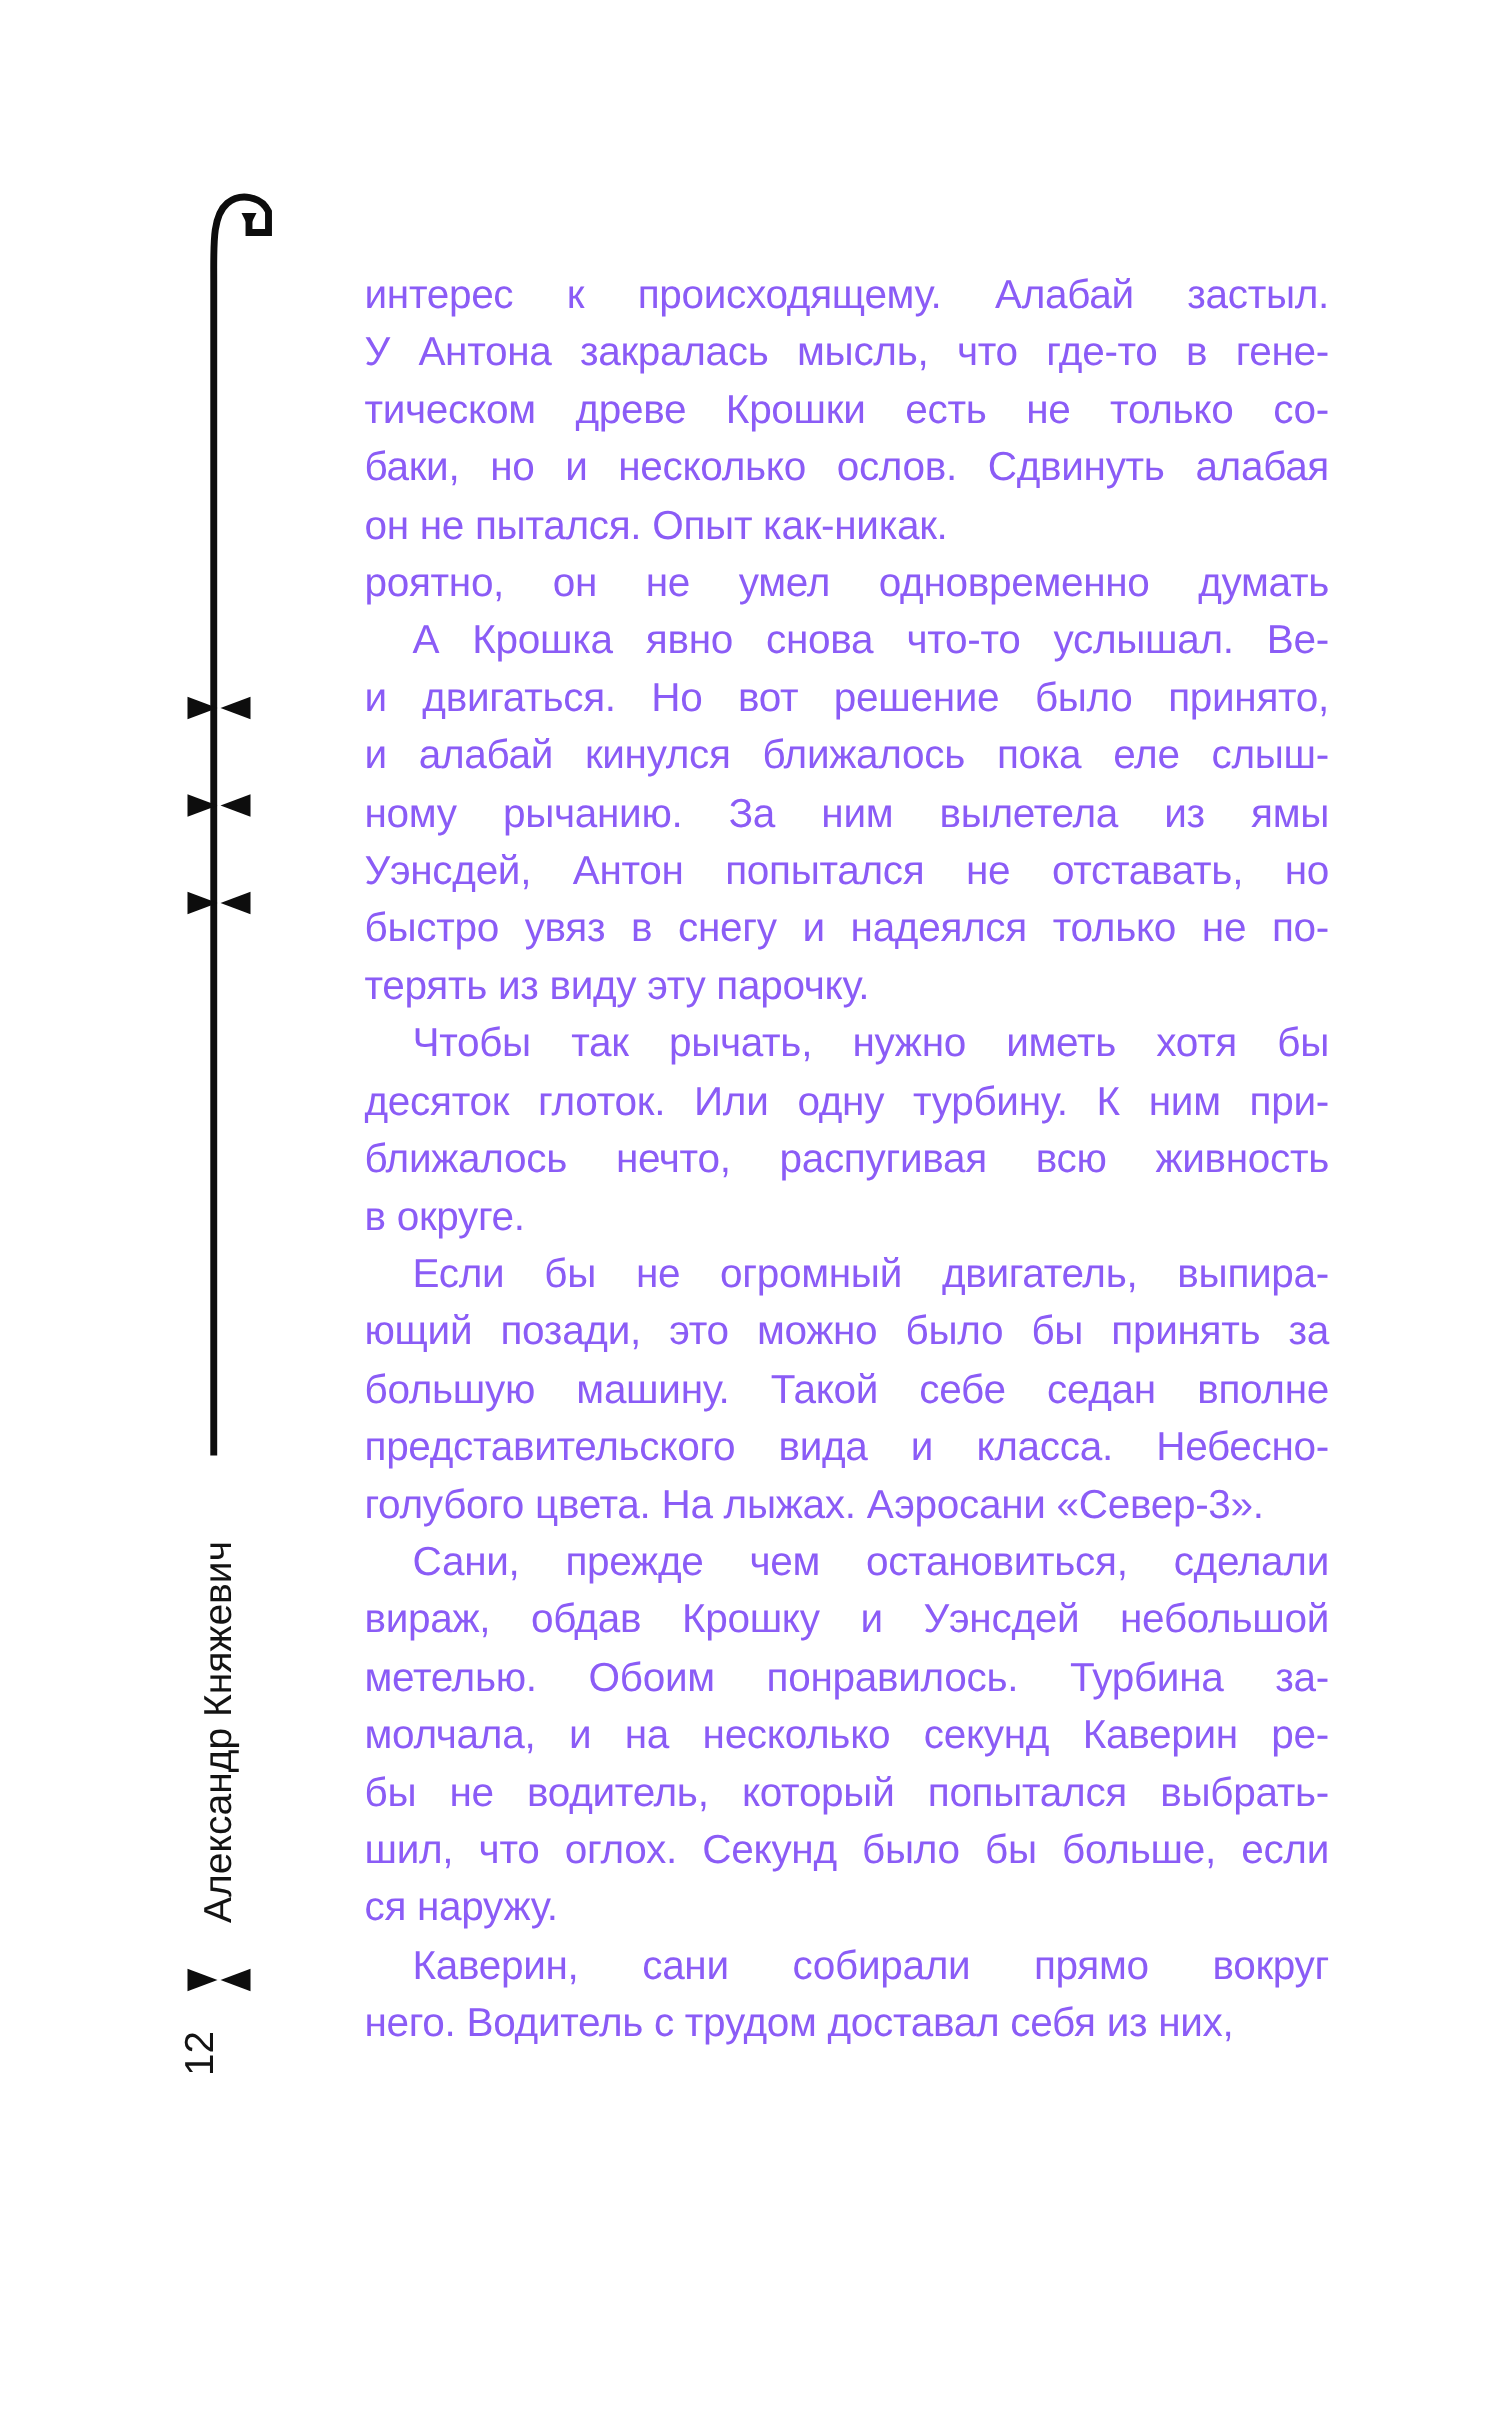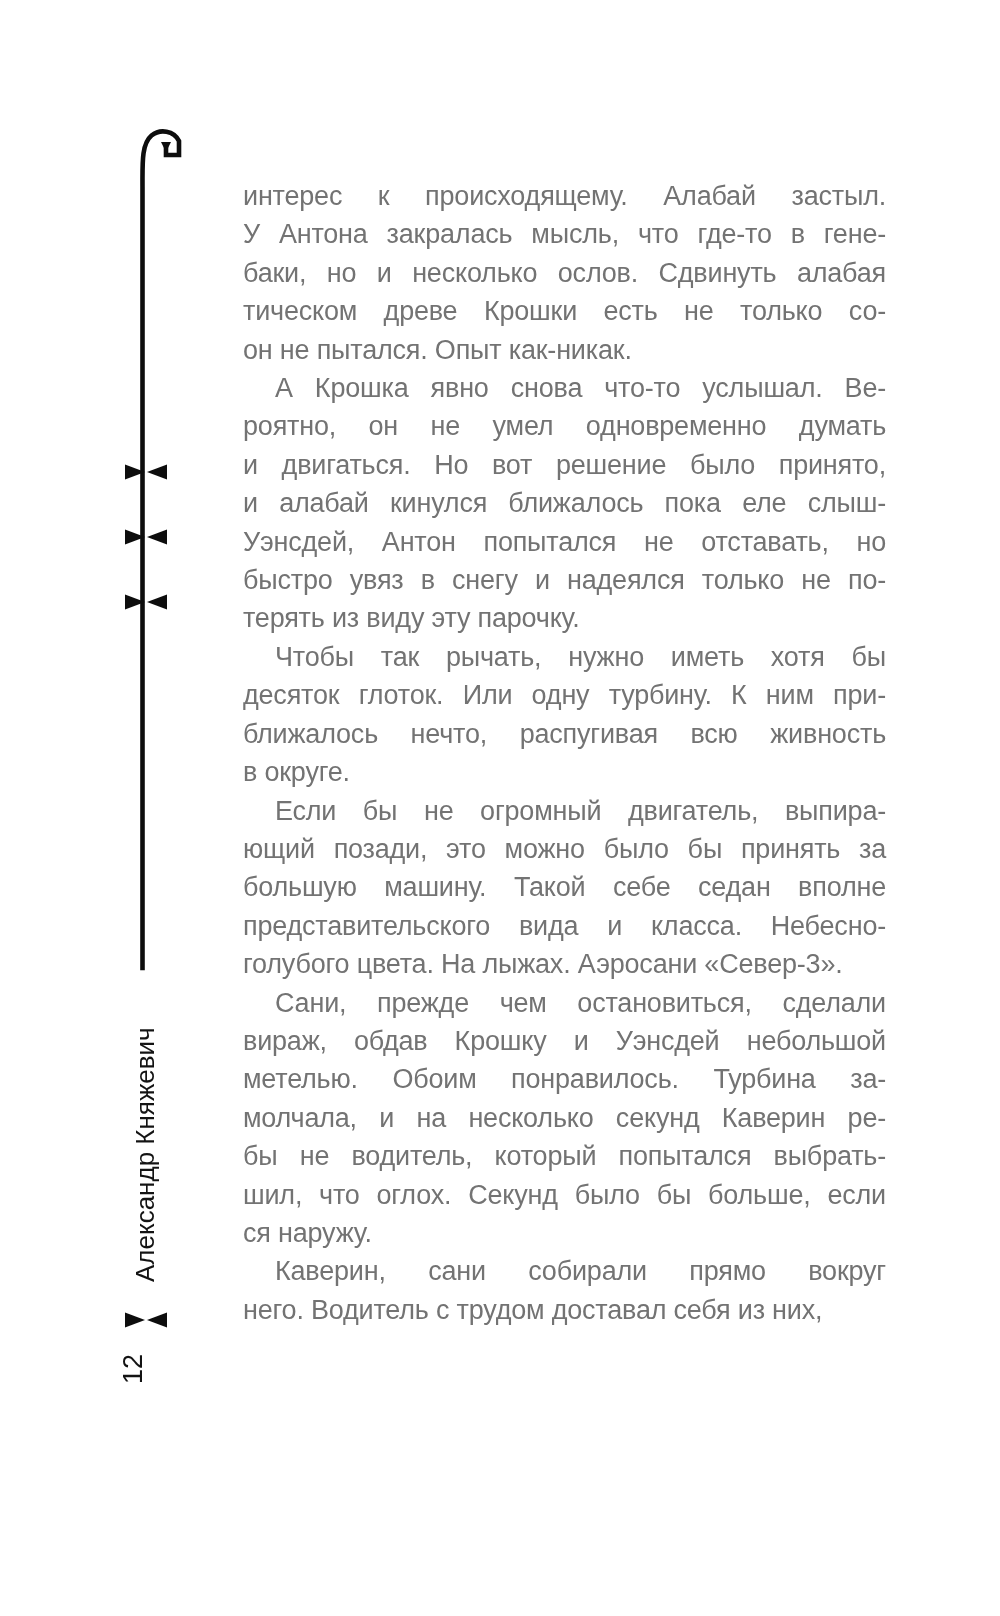--- a/index.html
+++ b/index.html
@@ -10,21 +10,21 @@
     position: relative;
     overflow: hidden;
   }
   .page { position: absolute; inset: 0; background: #ffffff; }
 
   .ornament-svg { position: absolute; left: 95px; top: 115px; }
 
   .text-block {
     position: absolute;
     left: 243px; top: 177px; width: 643px;
-    color: #737373;
+    color: #8b5cf6;
     font-size: 27px;
     line-height: 38.4px;
     letter-spacing: -0.2px;
   }
   .ln  { text-align: justify; text-align-last: justify; }
   .end { text-align-last: left; }
   .ind { text-indent: 32px; }
 
   .author {
     position: absolute;
@@ -77,30 +77,31 @@
 
   <div class="author">Александр Княжевич</div>
 
   <div class="pagenum">12</div>
 
   <main class="text-block">
 
     <div>
       <div class="ln">интерес к происходящему. Алабай застыл.</div>
       <div class="ln">У Антона закралась мысль, что где-то в гене-</div>
+      <div class="ln">тическом древе Крошки есть не только со-</div>
       <div class="ln">баки, но и несколько ослов. Сдвинуть алабая</div>
-      <div class="ln">тическом древе Крошки есть не только со-</div>
       <div class="ln end">он не пытался. Опыт как-никак.</div>
     </div>
 
     <div>
+      <div class="ln">роятно, он не умел одновременно думать</div>
       <div class="ln ind">А Крошка явно снова что-то услышал. Ве-</div>
-      <div class="ln">роятно, он не умел одновременно думать</div>
       <div class="ln">и двигаться. Но вот решение было принято,</div>
       <div class="ln">и алабай кинулся ближалось пока еле слыш-</div>
+      <div class="ln">ному рычанию. За ним вылетела из ямы</div>
       <div class="ln">Уэнсдей, Антон попытался не отставать, но</div>
       <div class="ln">быстро увяз в снегу и надеялся только не по-</div>
       <div class="ln end">терять из виду эту парочку.</div>
     </div>
 
     <div>
       <div class="ln ind">Чтобы так рычать, нужно иметь хотя бы</div>
       <div class="ln">десяток глоток. Или одну турбину. К ним при-</div>
       <div class="ln">ближалось нечто, распугивая всю живность</div>
       <div class="ln end">в округе.</div>

